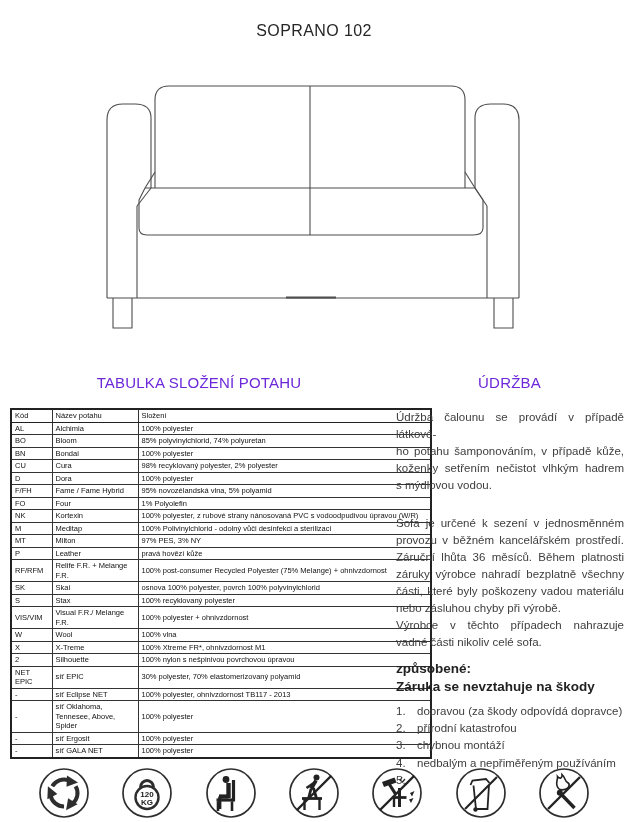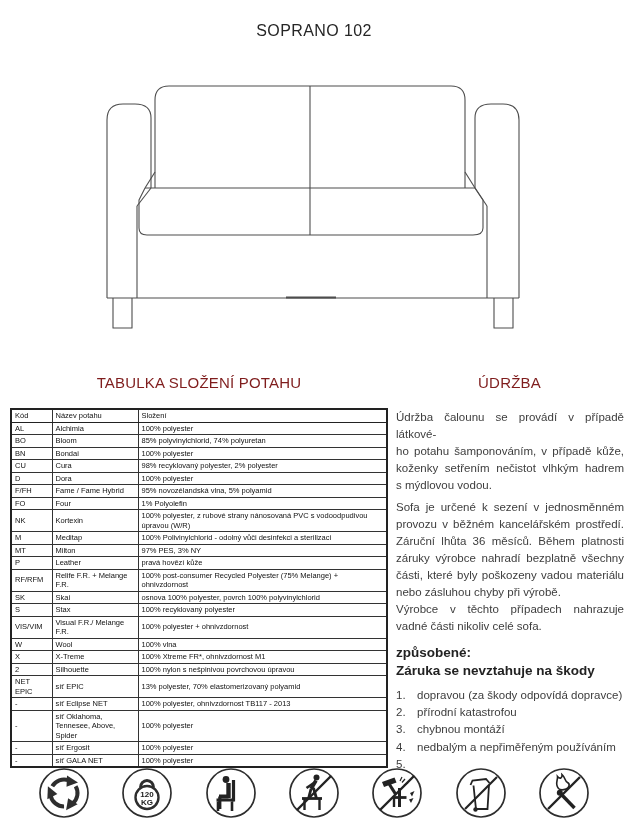--- a/index.html
+++ b/index.html
@@ -1,50 +1,50 @@
 <!DOCTYPE html>
 <html><head>
 <meta charset="utf-8">
 <style>
   html,body { margin:0; padding:0; background:#fff; }
   .page {
     position:relative; width:628px; height:822px; background:#ffffff;
-    font-family:"Liberation Sans", sans-serif; color:#1a1a1a; overflow:hidden;border-radius:8px;
+    font-family:"Liberation Sans", sans-serif; color:#1a1a1a; overflow:hidden;
   }
   .title {
     position:absolute; top:22px; left:0; width:628px; text-align:center;
     font-size:16px; letter-spacing:.4px; color:#262626;
   }
   .sofa { position:absolute; left:93px; top:78px; }
 
-  .sec-head { position:absolute; top:374px; font-size:15px; color:#7f1d1d; text-align:center; letter-spacing:.2px; }
+  .sec-head { position:absolute; top:374px; font-size:15px; color:#6d28d9; text-align:center; letter-spacing:.2px; }
   .sec-head.left  { left:10px;  width:378px; }
   .sec-head.right { left:396px; width:227px; }
 
   table.comp {
-    position:absolute; left:10px; top:408px; width:378px;
+    position:absolute; left:10px; top:408px; width:422px;
     border-collapse:collapse; table-layout:fixed;
     font-size:7.5px; line-height:9.5px; color:#111;
     border:2px solid #222;
   }
   table.comp th, table.comp td {
     border:1px solid #333; padding:1px 3px; font-weight:normal;
     text-align:left; vertical-align:middle; overflow:hidden;
   }
   table.comp thead th { border-bottom:1.5px solid #222; }
   .w-code { width:41px; } .w-name { width:86px; }
   td.c-name { white-space:pre-line; }
 
   .maint {
     position:absolute; left:396px; top:409px; width:228px;
     font-size:11.5px; line-height:17px; color:#3d3d3d;
   }
   .jline { text-align:justify; text-align-last:justify; }
   .jpara .jline:last-child { text-align-last:left; }
-  .p-gap1 { margin-bottom:5px; }
+  .p-gap1 { margin-bottom:21px; }
   .p-gap2 { margin-bottom:9px; }
   .warranty-head {
     font-size:13.5px; font-weight:bold; color:#222; line-height:18px; margin-bottom:7px;
   }
   .w-item { display:flex; line-height:17.2px; }
   .w-num { width:11px; flex:none; }
   .w-sp  { width:10px; flex:none; }
 
   .icons {
     position:absolute; left:0; top:765px; width:628px; height:54px;
@@ -209,21 +209,21 @@
 
         <tr>
           <td class="c-code">2</td>
           <td class="c-name">Silhouette</td>
           <td class="c-comp">100% nylon s nešpinivou povrchovou úpravou</td>
         </tr>
 
         <tr>
           <td class="c-code">NET EPIC</td>
           <td class="c-name">síť EPIC</td>
-          <td class="c-comp">13% polyester, 70% elastomerizovaný polyamid</td>
+          <td class="c-comp">30% polyester, 70% elastomerizovaný polyamid</td>
         </tr>
 
         <tr>
           <td class="c-code">-</td>
           <td class="c-name">síť Eclipse NET</td>
           <td class="c-comp">100% polyester, ohnivzdornost TB117 - 2013</td>
         </tr>
 
         <tr>
           <td class="c-code">-</td>

